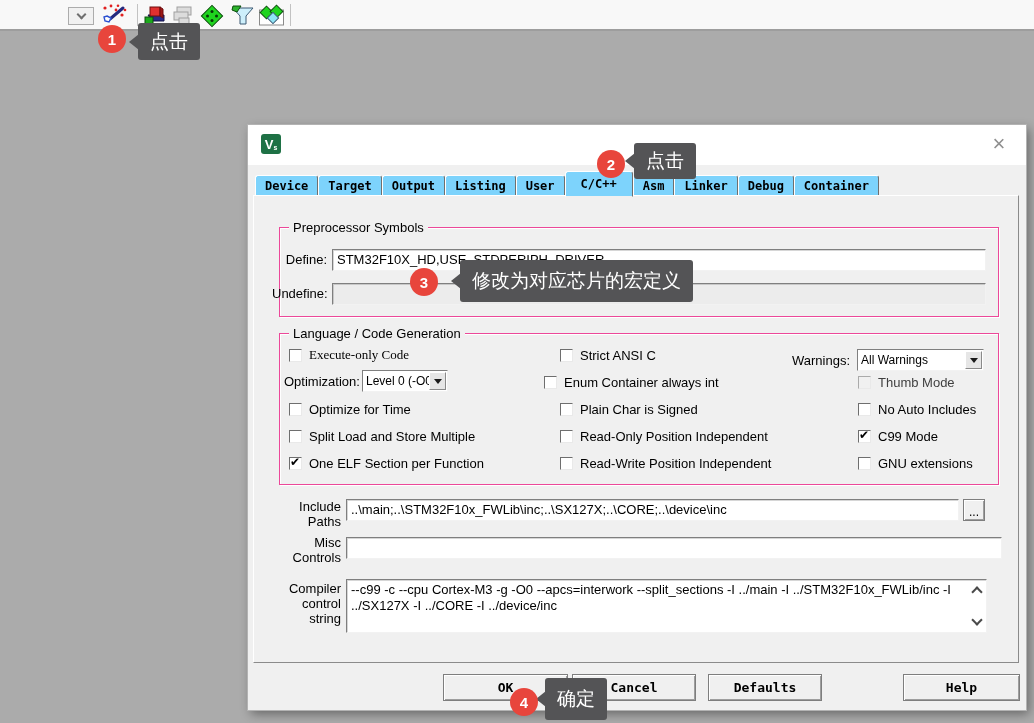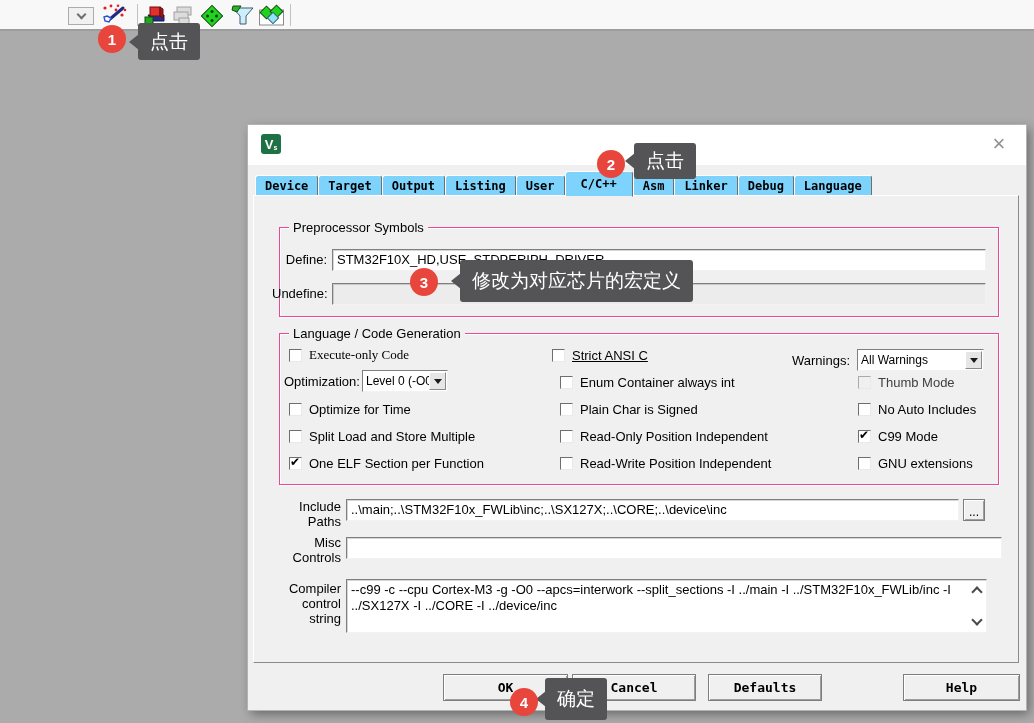--- a/index.html
+++ b/index.html
@@ -196,21 +196,21 @@
   <div class="tabs">
     <div class="tab">Device</div>
     <div class="tab">Target</div>
     <div class="tab">Output</div>
     <div class="tab">Listing</div>
     <div class="tab">User</div>
     <div class="tab selected">C/C++</div>
     <div class="tab">Asm</div>
     <div class="tab">Linker</div>
     <div class="tab">Debug</div>
-    <div class="tab">Language</div>
+    <div class="tab">Container</div>
   </div>
 
   <div class="panel">
 
     <div class="groupbox" style="left:25px; top:31px; width:720px; height:90px;">
       <div class="gb-title">Preprocessor Symbols</div>
       <div class="fld-label" style="left:0; top:24px; width:47px;">Define:</div>
       <div class="field" style="left:52px; top:21px; width:654px;">STM32F10X_HD,USE_STDPERIPH_DRIVER</div>
       <div class="fld-label" style="left:-8px; top:58px; width:55px;">Undefine:</div>
       <div class="field disabled" style="left:52px; top:55px; width:654px;"></div>
@@ -236,25 +236,25 @@
       </div>
       <div class="cb-row" style="left:9px; top:94px;">
         <span class="cb" data-checked="false"></span>
         <span class="cb-label">Split Load and Store Multiple</span>
       </div>
       <div class="cb-row" style="left:9px; top:121px;">
         <span class="cb" data-checked="true"></span>
         <span class="cb-label">One ELF Section per Function</span>
       </div>
 
-      <div class="cb-row" style="left:272px; top:13px;text-decoration:underline;">
+      <div class="cb-row" style="left:280px; top:13px;">
         <span class="cb" data-checked="false"></span>
         <span class="cb-label">Strict ANSI C</span>
       </div>
-      <div class="cb-row" style="left:280px; top:40px;">
+      <div class="cb-row" style="left:264px; top:40px;">
         <span class="cb" data-checked="false"></span>
         <span class="cb-label">Enum Container always int</span>
       </div>
       <div class="cb-row" style="left:280px; top:67px;">
         <span class="cb" data-checked="false"></span>
         <span class="cb-label">Plain Char is Signed</span>
       </div>
       <div class="cb-row" style="left:280px; top:94px;">
         <span class="cb" data-checked="false"></span>
         <span class="cb-label">Read-Only Position Independent</span>

